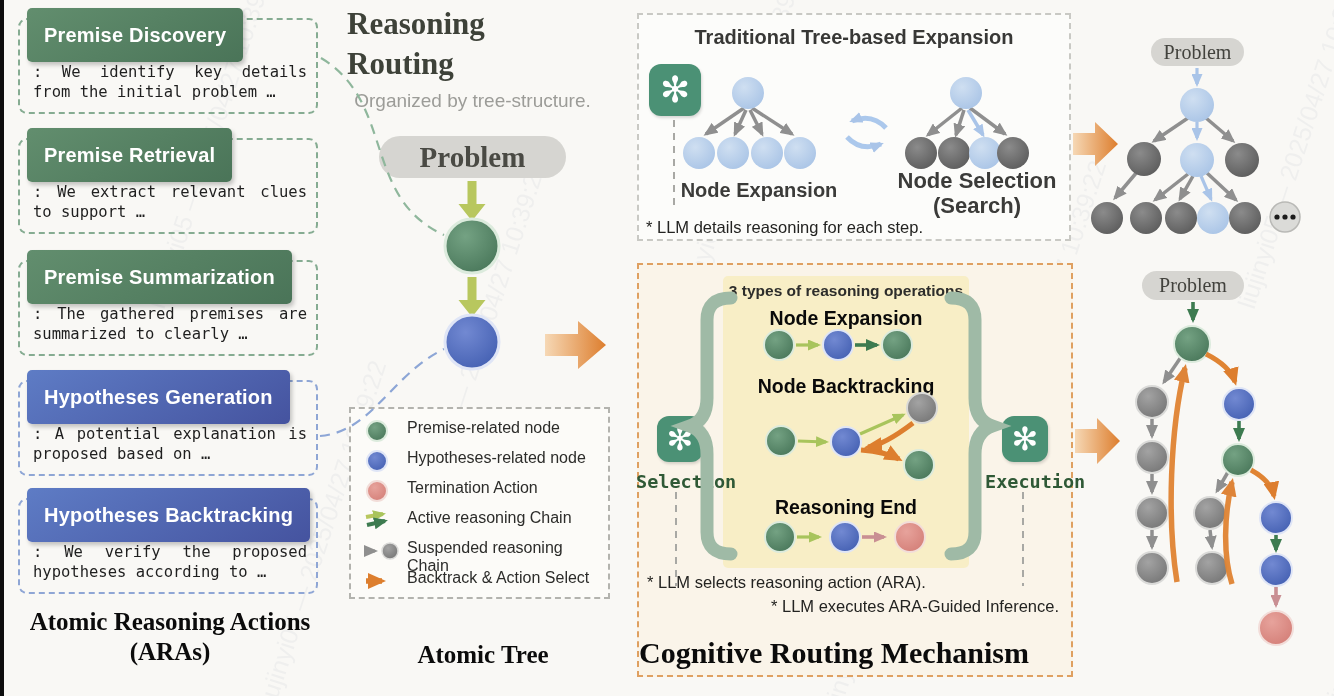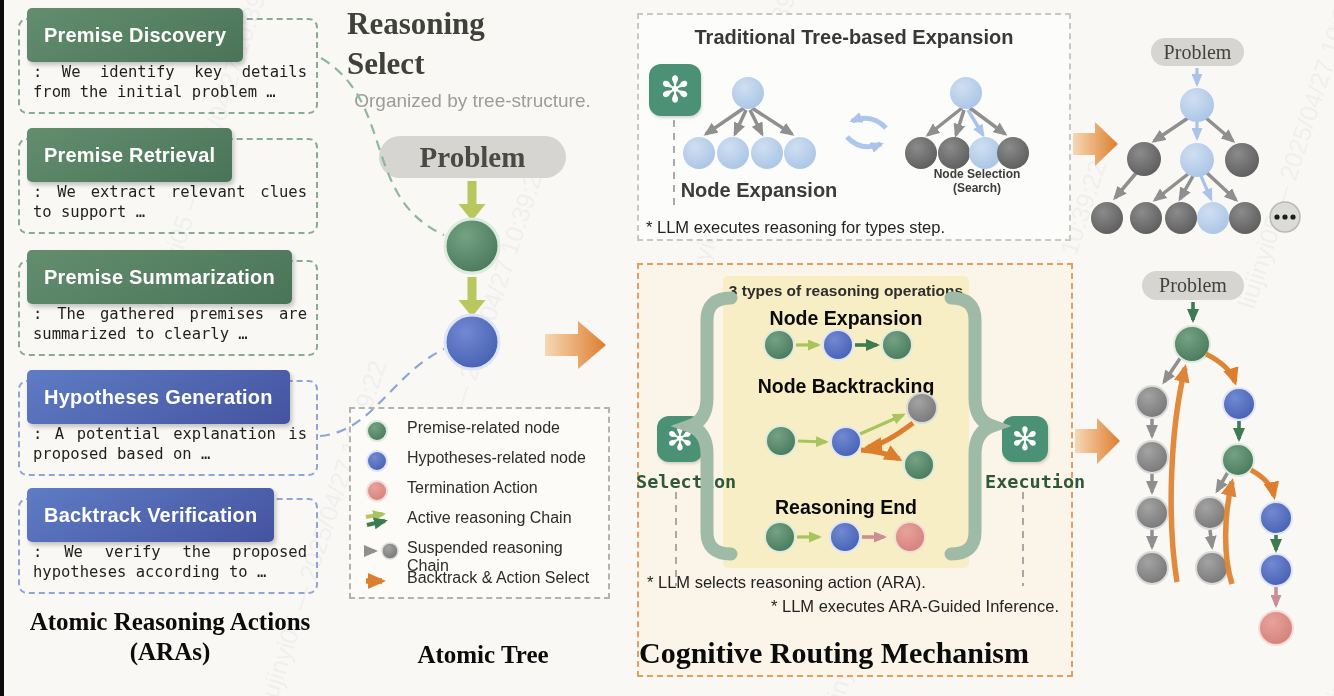--- a/index.html
+++ b/index.html
@@ -59,21 +59,21 @@
   .llabel{font-size:16px;color:#2c2c2a}
 
   
   .tpanel{position:absolute;left:637px;top:13px;width:434px;height:228px;box-sizing:border-box;
           border:2px dashed #c9c9c4;background:#fcfcfa}
   .t-title{position:absolute;top:11px;width:100%;text-align:center;font-size:20px;
            font-weight:bold;color:#38383​6;color:#383836}
   .t-exp{position:absolute;left:14px;top:164px;width:212px;text-align:center;
          font-size:20px;font-weight:bold;color:#3b3b39}
   .t-sel{position:absolute;left:246px;top:153px;width:184px;text-align:center;
-         font-size:12px;font-weight:bold;color:#3b3b39;line-height:1.15}
+         font-size:22px;font-weight:bold;color:#3b3b39;line-height:1.15}
   .t-foot{position:absolute;left:7px;top:203px;font-size:16.5px;color:#232321}
 
   
   .cpanel{position:absolute;left:637px;top:263px;width:436px;height:414px;box-sizing:border-box;
           border:2px dashed #dfa061;background:#faf4e9}
   .cinner{position:absolute;left:84px;top:11px;width:246px;height:292px;background:#f8eec6;border-radius:5px}
   .c3types{position:absolute;left:84px;top:17px;width:246px;text-align:center;
            font-size:15.5px;font-weight:bold;color:#2d2d2b}
   .copt{position:absolute;left:84px;width:246px;text-align:center;font-weight:bold;
         font-size:19.5px;color:#0a0a0a}
@@ -122,31 +122,31 @@
   <div class="card premise" style="top:250px">
     <div class="card-body"><span>: The gathered premises are summarized to clearly …</span></div>
     <div class="card-header">Premise Summarization</div>
   </div>
   <div class="card hyp" style="top:370px">
     <div class="card-body"><span>: A potential explanation is proposed based on …</span></div>
     <div class="card-header">Hypotheses Generation</div>
   </div>
   <div class="card hyp" style="top:488px">
     <div class="card-body"><span>: We verify the proposed hypotheses according to …</span></div>
-    <div class="card-header">Backtrack Verification</div>
+    <div class="card-header">Hypotheses Backtracking</div>
   </div>
 
   <div class="sec-title" id="title-aras">
     <div>Atomic Reasoning Actions</div>
     <div>(ARAs)</div>
   </div>
 
   <div id="rp-title">
     <div>Reasoning</div>
-    <div>Select</div>
+    <div>Routing</div>
   </div>
   <div id="rp-sub">Organized by tree-structure.</div>
 
   <div class="pill" id="pill-main">Problem</div>
 
   <div class="legend">
     <div class="legend-row">
       <span class="licon">
         <svg width="40" height="24">
             <circle cx="14" cy="12" r="10" fill="url(#g-green)" stroke="#dcebdd" stroke-width="2"></circle>
@@ -203,21 +203,21 @@
   <div class="tpanel">
     <div class="t-title">Traditional Tree-based Expansion</div>
     <div class="gpt" id="gpt-trad">
         <span>✻</span>
       </div>
     <div class="t-exp">Node Expansion</div>
     <div class="t-sel">
       <div>Node Selection</div>
       <div>(Search)</div>
     </div>
-    <div class="t-foot">* LLM executes reasoning for types step.</div>
+    <div class="t-foot">* LLM details reasoning for each step.</div>
   </div>
 
   <div class="cpanel">
     <div class="cinner"></div>
     <div class="c3types">3 types of reasoning operations</div>
     <div class="copt" id="c-op1">Node Expansion</div>
     <div class="copt" id="c-op2">Node Backtracking</div>
     <div class="copt" id="c-op3">Reasoning End</div>
     <div class="gpt" id="gpt-sel">
         <span>✻</span>

